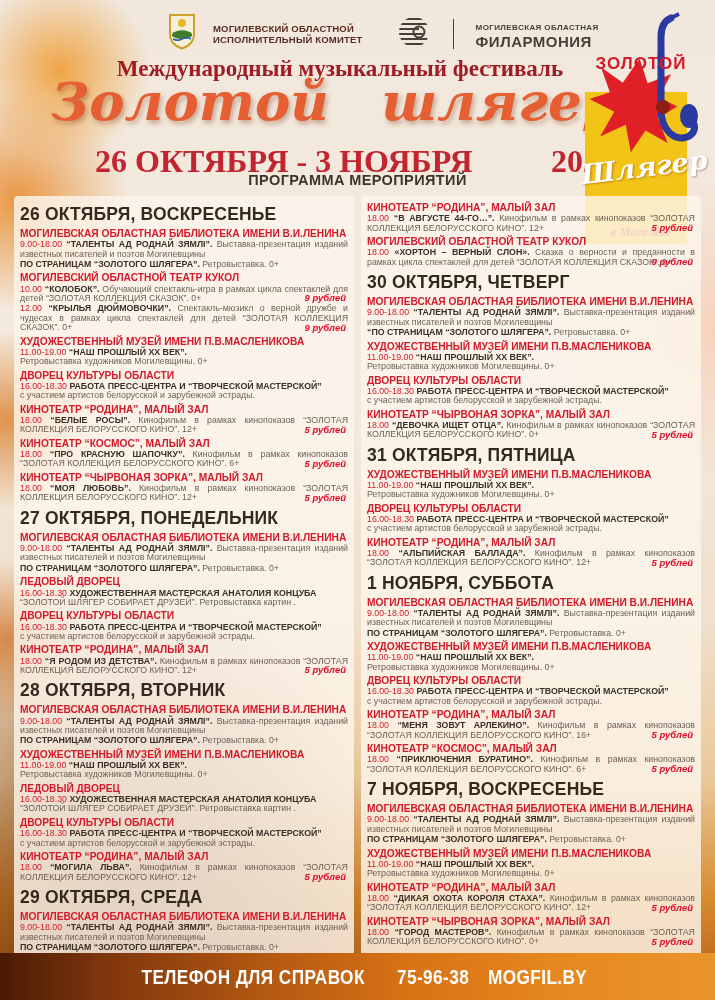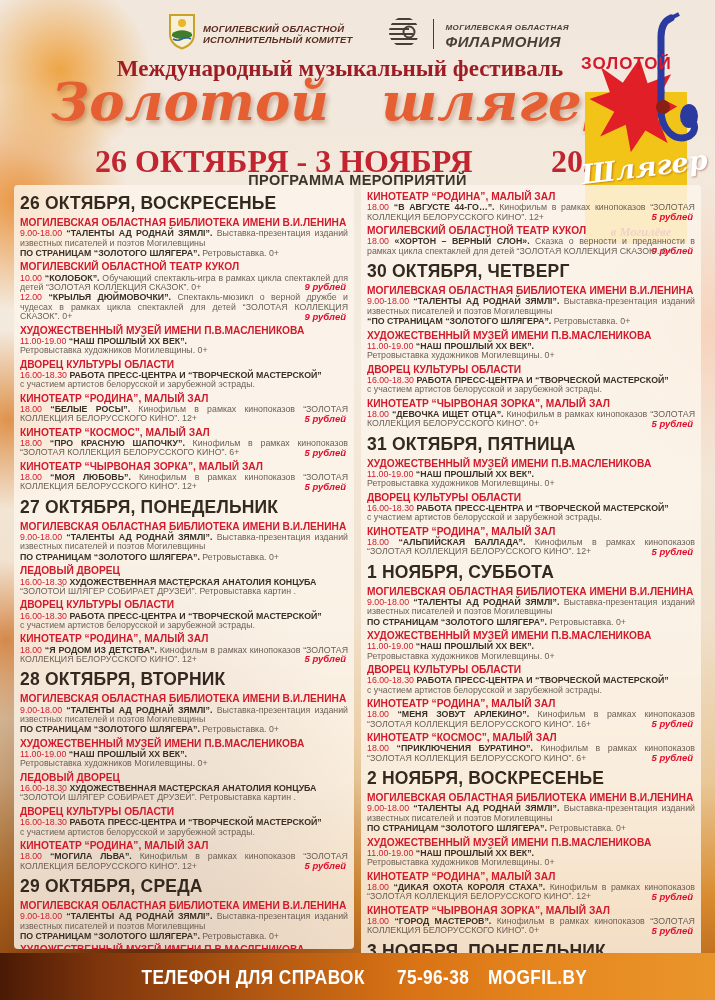--- a/index.html
+++ b/index.html
@@ -8,50 +8,50 @@
     background:
       radial-gradient(circle at 60px 70px, rgba(238,153,44,.85), rgba(238,153,44,0) 90px),
       radial-gradient(circle at 18px 200px, rgba(231,130,28,.8), rgba(231,130,28,0) 110px),
       radial-gradient(circle at 8px 420px, rgba(216,118,30,.75), rgba(216,118,30,0) 90px),
       radial-gradient(circle at 6px 640px, rgba(205,105,26,.7), rgba(205,105,26,0) 80px),
       radial-gradient(ellipse at 712px 330px, rgba(247,205,180,.8), rgba(247,205,180,0) 160px),
       radial-gradient(ellipse at 140px 990px, rgba(78,26,6,.85), rgba(78,26,6,0) 260px),
       linear-gradient(180deg,#f1e7dc 0%,#f4eadd 38%,#f0e0cc 62%,#e9c898 78%,#d88a2e 90%,#b05c14 100%);}
   
   .org-row{position:absolute;top:14px;left:168px;display:flex;gap:34px;align-items:center;}
-  .org{display:flex;align-items:center;gap:7px;font-style:italic;}
+  .org{display:flex;align-items:center;gap:17px;}
   .org-text{color:#5a2d22;font-weight:bold;font-size:9.5px;line-height:1.2;letter-spacing:.2px;}
   .org2-text{color:#4a3f38;line-height:1.05;}
   .org2-l1{font-size:8px;font-weight:bold;letter-spacing:.4px;}
   .org2-l2{font-size:15px;font-weight:bold;letter-spacing:.5px;text-align:right;}
   .org2-sep{width:1px;height:30px;background:#4a3f38;margin:0 5px;}
   .fest-type{position:absolute;top:56px;left:70px;width:540px;text-align:center;
     font-family:"Liberation Serif",serif;font-weight:bold;font-size:23px;color:#9e1c24;}
   .script-title{position:absolute;top:70px;left:40px;width:590px;text-align:center;
     font-family:"DejaVu Serif",serif;font-style:italic;font-weight:bold;font-size:53px;
     color:#e65f33;word-spacing:34px;text-shadow:2px 3px 5px rgba(130,60,25,.4);white-space:nowrap;}
   .dates-row{position:absolute;top:143px;left:95px;width:520px;display:flex;justify-content:space-between;
     font-family:"Liberation Serif",serif;font-weight:bold;font-size:32px;color:#c22430;}
   .program-title{position:absolute;top:172px;left:0;width:715px;text-align:center;
     font-weight:bold;font-size:14.5px;color:#3c342b;letter-spacing:.4px;}
   
   .fest-logo{position:absolute;top:20px;right:14px;width:120px;height:228px;}
   .fl-box{position:absolute;left:4px;top:72px;width:102px;height:152px;background:#f2c418;}
   .fl-leaf{position:absolute;left:8px;top:38px;width:88px;height:94px;background:#e01f26;transform:rotate(8deg);
     clip-path:polygon(50% 0,63% 25%,88% 12%,78% 38%,100% 45%,80% 60%,95% 85%,68% 75%,55% 100%,45% 72%,18% 88%,30% 60%,0 50%,22% 40%,8% 15%,35% 28%);}
-  .fl-word{position:absolute;left:0;top:34px;width:100%;font-weight:bold;
+  .fl-word{position:absolute;left:0;top:34px;width:100%;text-align:center;font-weight:bold;
     font-size:17px;color:#d6192b;letter-spacing:1px;}
   .fl-script{position:absolute;left:0;top:132px;width:100%;text-align:center;
     font-family:"DejaVu Serif",serif;font-style:italic;font-weight:bold;font-size:27px;color:#fff;
     transform:rotate(-7deg);text-shadow:1px 1px 2px rgba(120,30,10,.4);}
   .fl-city{position:absolute;left:0;bottom:8px;width:100%;text-align:center;
     font-family:"Liberation Serif",serif;font-style:italic;font-weight:bold;font-size:12.5px;color:#c22430;}
   .fl-sax{position:absolute;right:2px;top:-8px;}
   
-  .columns{position:absolute;top:185px;left:14px;width:687px;display:flex;gap:7px;align-items:flex-start;}
+  .columns{position:absolute;top:196px;left:14px;width:687px;display:flex;gap:7px;align-items:flex-start;}
   .column{box-sizing:border-box;background:rgba(253,245,235,.82);border-radius:4px;padding:3px 6px 4px;overflow:hidden;}
   .col-left{width:340px;height:764px;}
   .col-right{width:340px;height:780px;}
   .day{font-size:17.5px;font-weight:bold;color:#33291f;margin:5px 0 2px;letter-spacing:.2px;}
   .venue-name{font-size:10.2px;font-weight:bold;color:#d31a2b;line-height:1.1;margin:3px 0 1px;}
   .event{position:relative;margin:0 0 1px;}
   .ev-line{margin:0;font-size:8.8px;line-height:1.07;text-align:justify;color:#6e6057;}
   .ev-time{color:#d31a2b;font-weight:normal;}
   .ev-title{color:#3a2f26;font-weight:bold;}
   .ev-price{position:absolute;right:2px;bottom:0;color:#e20d2c;font-weight:bold;font-style:italic;font-size:9.5px;white-space:nowrap;}
@@ -297,21 +297,21 @@
         <div class="venue-name">КИНОТЕАТР “РОДИНА”, МАЛЫЙ ЗАЛ</div>
         <div class="event">
           <p class="ev-line"><span class="ev-time">18.00 </span><span class="ev-title">“МЕНЯ ЗОВУТ АРЛЕКИНО”. </span><span class="ev-desc">Кинофильм в рамках кинопоказов “ЗОЛОТАЯ КОЛЛЕКЦИЯ БЕЛОРУССКОГО КИНО”. 16+</span></p>
           <span class="ev-price">5 рублей</span>
         </div>
         <div class="venue-name">КИНОТЕАТР “КОСМОС”, МАЛЫЙ ЗАЛ</div>
         <div class="event">
           <p class="ev-line"><span class="ev-time">18.00 </span><span class="ev-title">“ПРИКЛЮЧЕНИЯ БУРАТИНО”. </span><span class="ev-desc">Кинофильм в рамках кинопоказов “ЗОЛОТАЯ КОЛЛЕКЦИЯ БЕЛОРУССКОГО КИНО”. 6+</span></p>
           <span class="ev-price">5 рублей</span>
         </div>
-        <div class="day">2 НОЯБРЯ, ВОСКРЕСЕНЬЕ</div>
+        <div class="day">7 НОЯБРЯ, ВОСКРЕСЕНЬЕ</div>
         <div class="venue-name">МОГИЛЕВСКАЯ ОБЛАСТНАЯ БИБЛИОТЕКА ИМЕНИ В.И.ЛЕНИНА</div>
         <div class="event">
           <p class="ev-line"><span class="ev-time">9.00-18.00 </span><span class="ev-title">“ТАЛЕНТЫ АД РОДНАЙ ЗЯМЛІ”. </span><span class="ev-desc">Выставка-презентация изданий известных писателей и поэтов Могилевщины</span></p>
         </div>
         <div class="event">
           <p class="ev-line"><span class="ev-title">ПО СТРАНИЦАМ “ЗОЛОТОГО ШЛЯГЕРА”. </span><span class="ev-desc">Ретровыставка. 0+</span></p>
         </div>
         <div class="venue-name">ХУДОЖЕСТВЕННЫЙ МУЗЕЙ ИМЕНИ П.В.МАСЛЕНИКОВА</div>
         <div class="event">
           <p class="ev-line"><span class="ev-time">11.00-19.00 </span><span class="ev-title">“НАШ ПРОШЛЫЙ XX ВЕК”. </span><br><span class="ev-desc">Ретровыставка художников Могилевщины. 0+</span></p>

